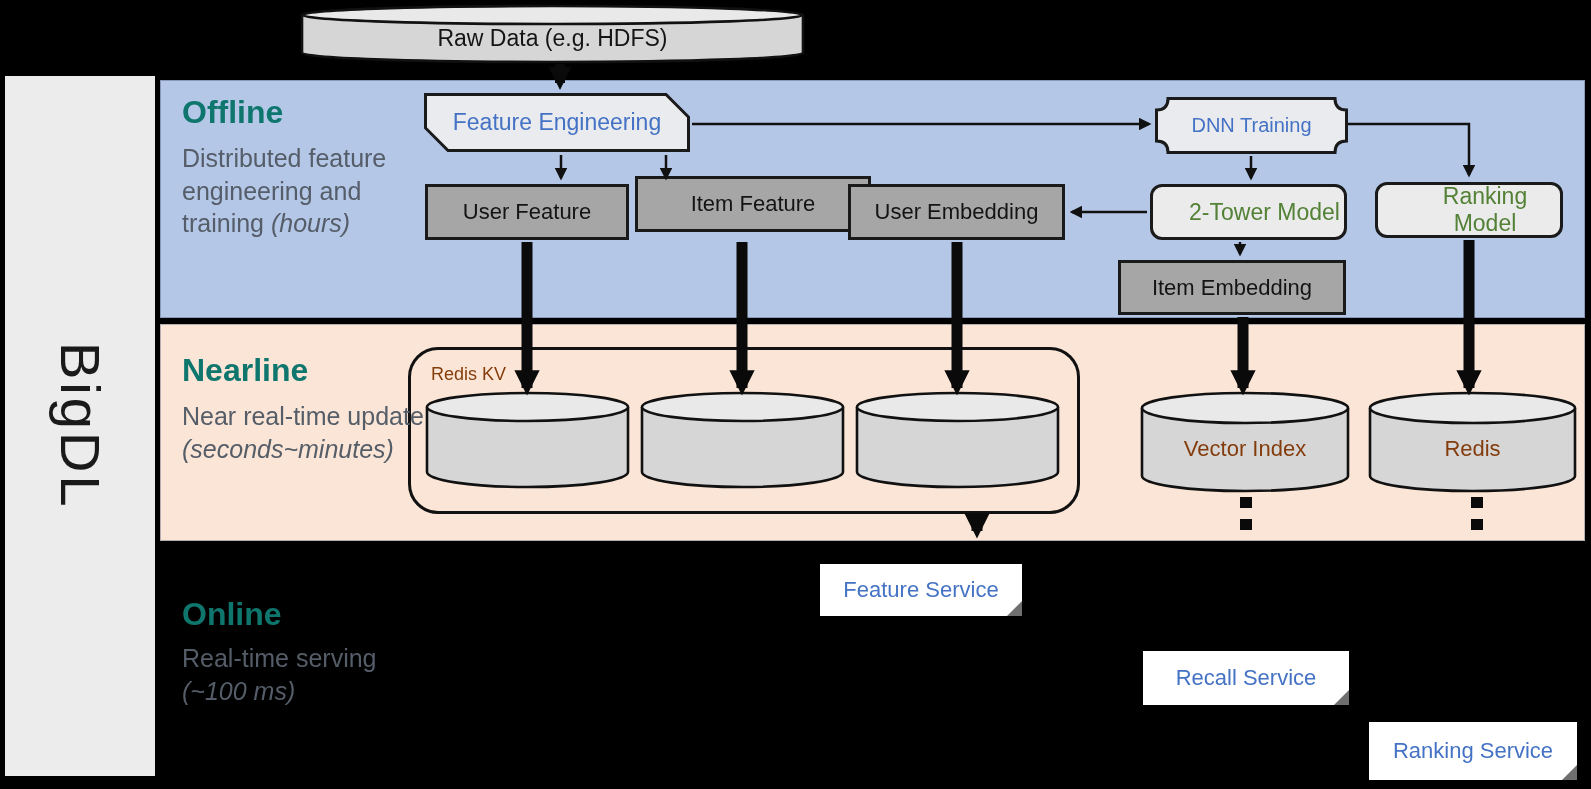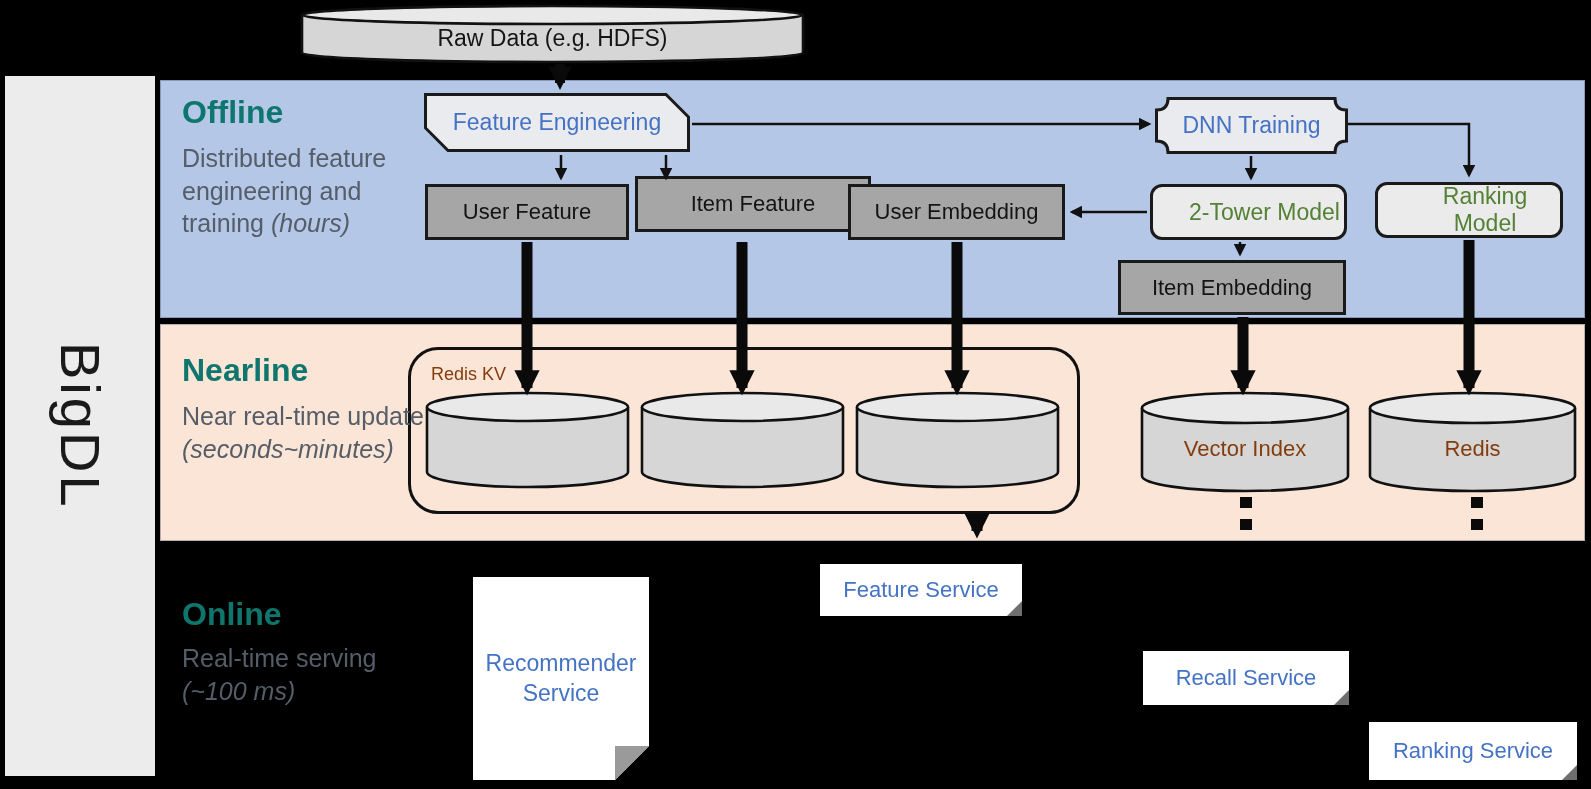--- a/index.html
+++ b/index.html
@@ -105,21 +105,21 @@
     <svg class="shape-svg" viewBox="0 0 266 59" preserveAspectRatio="none">
       <polygon class="light-shape" points="1.5,1.5 242,1.5 264.5,24 264.5,57.5 24,57.5 1.5,35"></polygon>
     </svg>
     <div class="node-label blue" style="font-size:23px">Feature Engineering</div>
   </div>
 
   <div class="node" style="left:1155px;top:97px;width:193px;height:57px">
     <svg class="shape-svg" viewBox="0 0 193 57" preserveAspectRatio="none">
       <path class="light-shape" d="M1.5,13 Q13,13 13,1.5 L180,1.5 Q180,13 191.5,13 L191.5,44 Q180,44 180,55.5 L13,55.5 Q13,44 1.5,44 Z"></path>
     </svg>
-    <div class="node-label blue" style="font-size:23px">DNN Training</div>
+    <div class="node-label blue" style="font-size:20px">DNN Training</div>
   </div>
 
   <div class="gray-box" style="left:425px;top:184px;width:204px;height:56px">
     <div class="node-label darktext">User Feature</div>
   </div>
   <div class="gray-box" style="left:635px;top:176px;width:236px;height:56px">
     <div class="node-label darktext">Item Feature</div>
   </div>
   <div class="gray-box" style="left:848px;top:184px;width:217px;height:56px">
     <div class="node-label darktext">User Embedding</div>
@@ -179,25 +179,20 @@
   </div>
   <div class="svc" style="left:1369px;top:722px;width:208px;height:58px">
     <div class="node-label blue">Ranking Service</div>
     <div class="fold"></div>
   </div>
   <div class="svc" style="left:1143px;top:651px;width:206px;height:54px">
     <div class="node-label blue">Recall Service</div>
     <div class="fold"></div>
   </div>
 
-  <div class="doc" style="left:473px;top:577px;width:176px;height:203px">
-    <div class="doc-bg"></div>
-    <div class="doc-fold"></div>
-    <div class="node-label blue doc-label" style="padding:0 8px">Recommender Service</div>
-  </div>
 
   <svg class="arrows" width="1591" height="789" viewBox="0 0 1591 789">
     <defs>
       <marker id="mthin" viewBox="0 0 10 10" refX="8" refY="5" markerWidth="5" markerHeight="5" orient="auto-start-reverse">
         <path d="M0,0 L10,5 L0,10 Z" fill="#111"></path>
       </marker>
       <marker id="mthick" viewBox="0 0 10 10" refX="7" refY="5" markerWidth="2.3" markerHeight="2.6" orient="auto-start-reverse">
         <path d="M0,0 L10,5 L0,10 Z" fill="#0a0a0a"></path>
       </marker>
     </defs>

